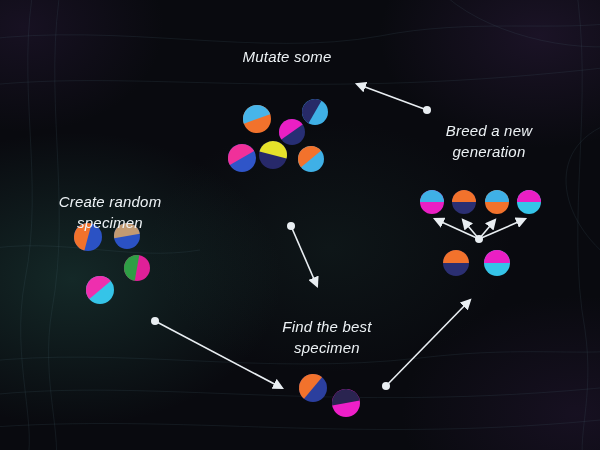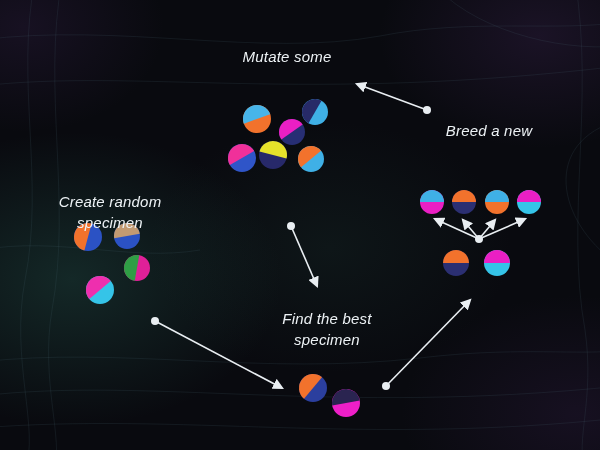--- a/index.html
+++ b/index.html
@@ -35,21 +35,21 @@
     font-size: 15px;
     line-height: 21px;
     font-weight: 500;
     letter-spacing: 0.2px;
     font-style: italic;
   }
   .label span { display: block; }
   #lbl-mutate { left: 207px; top: 46px; }
   #lbl-breed  { left: 409px; top: 120px; }
   #lbl-create { left: 30px;  top: 168px; margin-top: 23px; }
-  #lbl-find   { left: 247px; top: 308px; }
+  #lbl-find   { left: 247px; top: 316px; }
 </style>
 </head>
 <body>
 
 <div class="stage">
 
   <svg id="scene" width="600" height="450" viewBox="0 0 600 450">
     <defs>
       <marker id="ah" viewBox="0 0 10 10" refX="8" refY="5" markerWidth="7" markerHeight="7" orient="auto-start-reverse">
         <path d="M0,0 L10,5 L0,10 z" fill="#e9eef2"></path>
@@ -152,20 +152,21 @@
         <path d="M 359.78730854217093 400.568925512663 A 14 14 0 0 0 332.21269145782907 405.431074487337 Z" fill="#2a2450"></path>
       </g>
     </svg>
 
   <div class="label" id="lbl-mutate">
     <span>Mutate some</span>
   </div>
 
   <div class="label" id="lbl-breed">
     <span>Breed a new</span>
+    <span>generation</span>
   </div>
 
   <div class="label" id="lbl-create">
     <span>Create random</span>
     <span>specimen</span>
   </div>
 
   <div class="label" id="lbl-find">
     <span>Find the best</span>
     <span>specimen</span>

